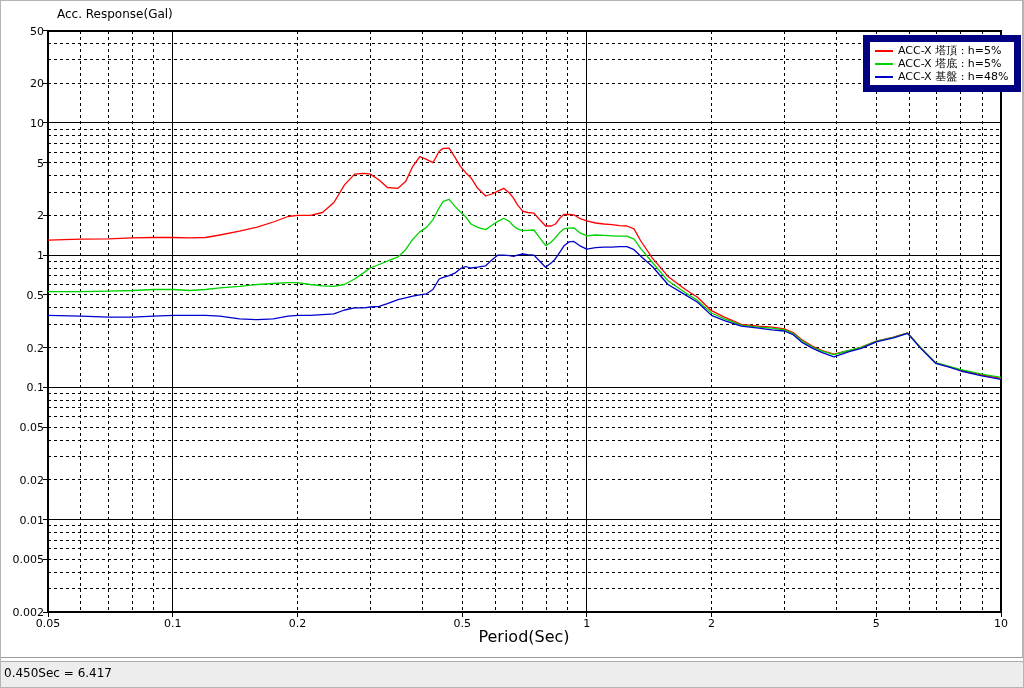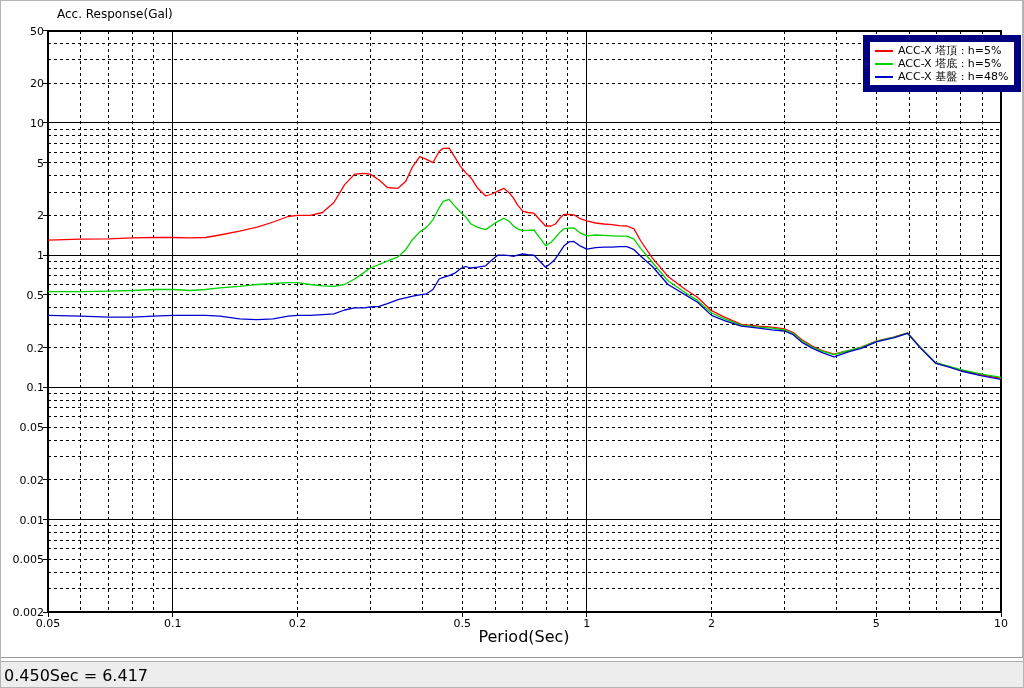--- a/index.html
+++ b/index.html
@@ -25,21 +25,21 @@
     background:#ffffff;border:7px solid #ef4444;
     padding:2px 6px 2px 5px;font-size:11px;line-height:13px;
   }
   .legend-row{display:flex;align-items:center;gap:5px;white-space:nowrap;}
   .legend-swatch{display:inline-block;width:18px;height:0;border-top:2px solid #000;}
   .status-bar{
     position:absolute;left:0;top:660px;width:1022px;height:27px;
     background:#ededed;border-top:1px solid #adadad;box-sizing:border-box;
   }
   .status-text{
-    position:absolute;left:3px;top:4px;font-size:16px;color:#000;white-space:nowrap;
+    position:absolute;left:3px;top:4px;font-size:12px;color:#000;white-space:nowrap;
   }
 </style>
 </head>
 <body>
 
 <div class="app">
 
   <div class="chart-panel">
     <svg id="plot-svg" width="1024" height="657">
         <g stroke="#000000" stroke-width="1" stroke-dasharray="3 3" shape-rendering="crispEdges">

